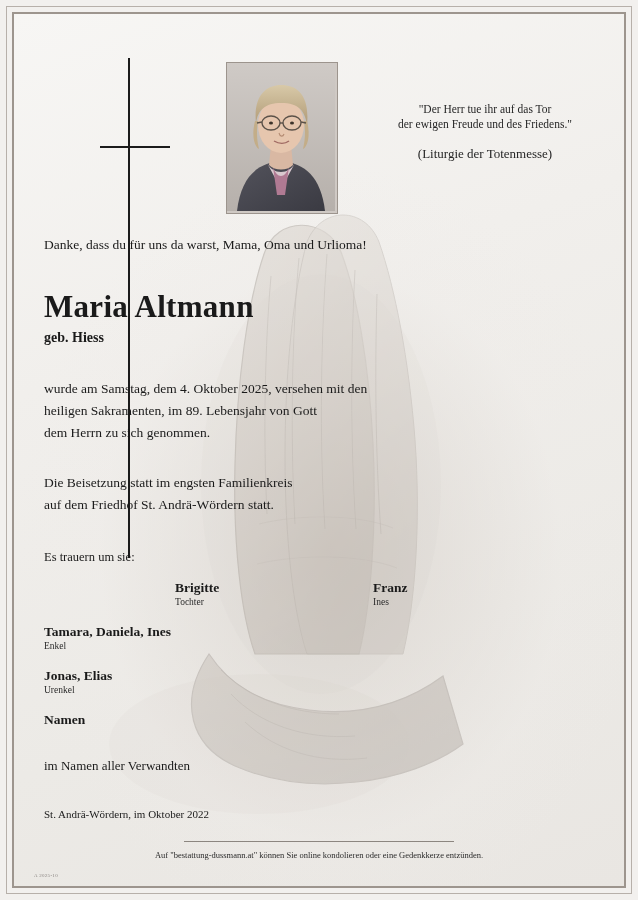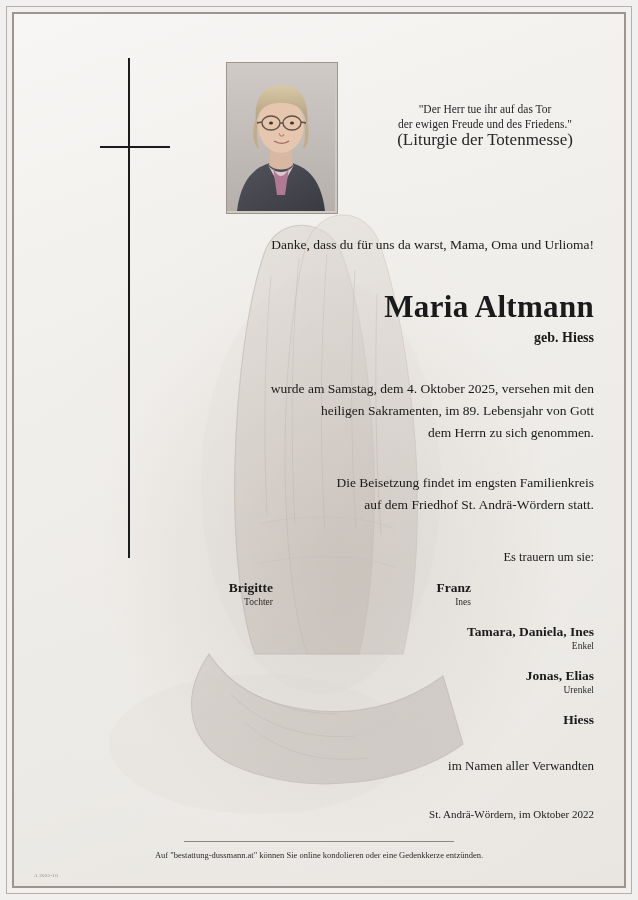--- a/index.html
+++ b/index.html
@@ -111,30 +111,31 @@
     position: absolute;
     left: 340px;
     top: 88px;
     width: 262px;
     text-align: center;
     font-size: 11.5px;
     line-height: 15px;
     color: #262626;
   }
   #quote .attrib {
-    font-size: 17px;
+    margin-top: 14px;
+    font-size: 13px;
   }
 
   
   #content {
     position: absolute;
-    left: 46px;
+    left: 30px;
     right: 30px;
     top: 222px;
-    text-align: right;
+    text-align: left;
   }
   .thanks {
     font-size: 13.5px;
     line-height: 18px;
     margin-bottom: 36px;
   }
   .name {
     font-size: 31px;
     font-weight: bold;
     letter-spacing: 0.3px;
@@ -333,21 +334,21 @@
       <div class="name">Maria Altmann</div>
       <div class="maiden">geb. Hiess</div>
 
       <div class="passage">
         <div>wurde am Samstag, dem 4. Oktober 2025, versehen mit den</div>
         <div>heiligen Sakramenten, im 89. Lebensjahr von Gott</div>
         <div>dem Herrn zu sich genommen.</div>
       </div>
 
       <div class="burial">
-        <div>Die Beisetzung findet im engsten Familienkreis</div>
+        <div>Die Beisetzung statt im engsten Familienkreis</div>
         <div>auf dem Friedhof St. Andrä-Wördern statt.</div>
       </div>
 
       <div class="mourners-intro">Es trauern um sie:</div>
 
       <div class="mourner-row">
         <div class="mourner-pair">
           <div class="mourner-block">
             <div class="mourner-name">Brigitte</div>
             <div class="mourner-rel">Tochter</div>
@@ -363,21 +364,21 @@
         <div class="mourner-name">Tamara, Daniela, Ines</div>
         <div class="mourner-rel">Enkel</div>
       </div>
 
       <div class="mourner-row">
         <div class="mourner-name">Jonas, Elias</div>
         <div class="mourner-rel">Urenkel</div>
       </div>
 
       <div class="mourner-row">
-        <div class="mourner-name">Hiess</div>
+        <div class="mourner-name">Namen</div>
       </div>
 
       <div class="in-name">im Namen aller Verwandten</div>
 
       <div class="place-date">St. Andrä-Wördern, im Oktober 2022</div>
     </div>
 
     <div id="footer-rule"></div>
     <div id="footer-note">Auf "bestattung-dussmann.at" können Sie online kondolieren oder eine Gedenkkerze entzünden.</div>
     <div id="corner-code">A 2025-10</div>

